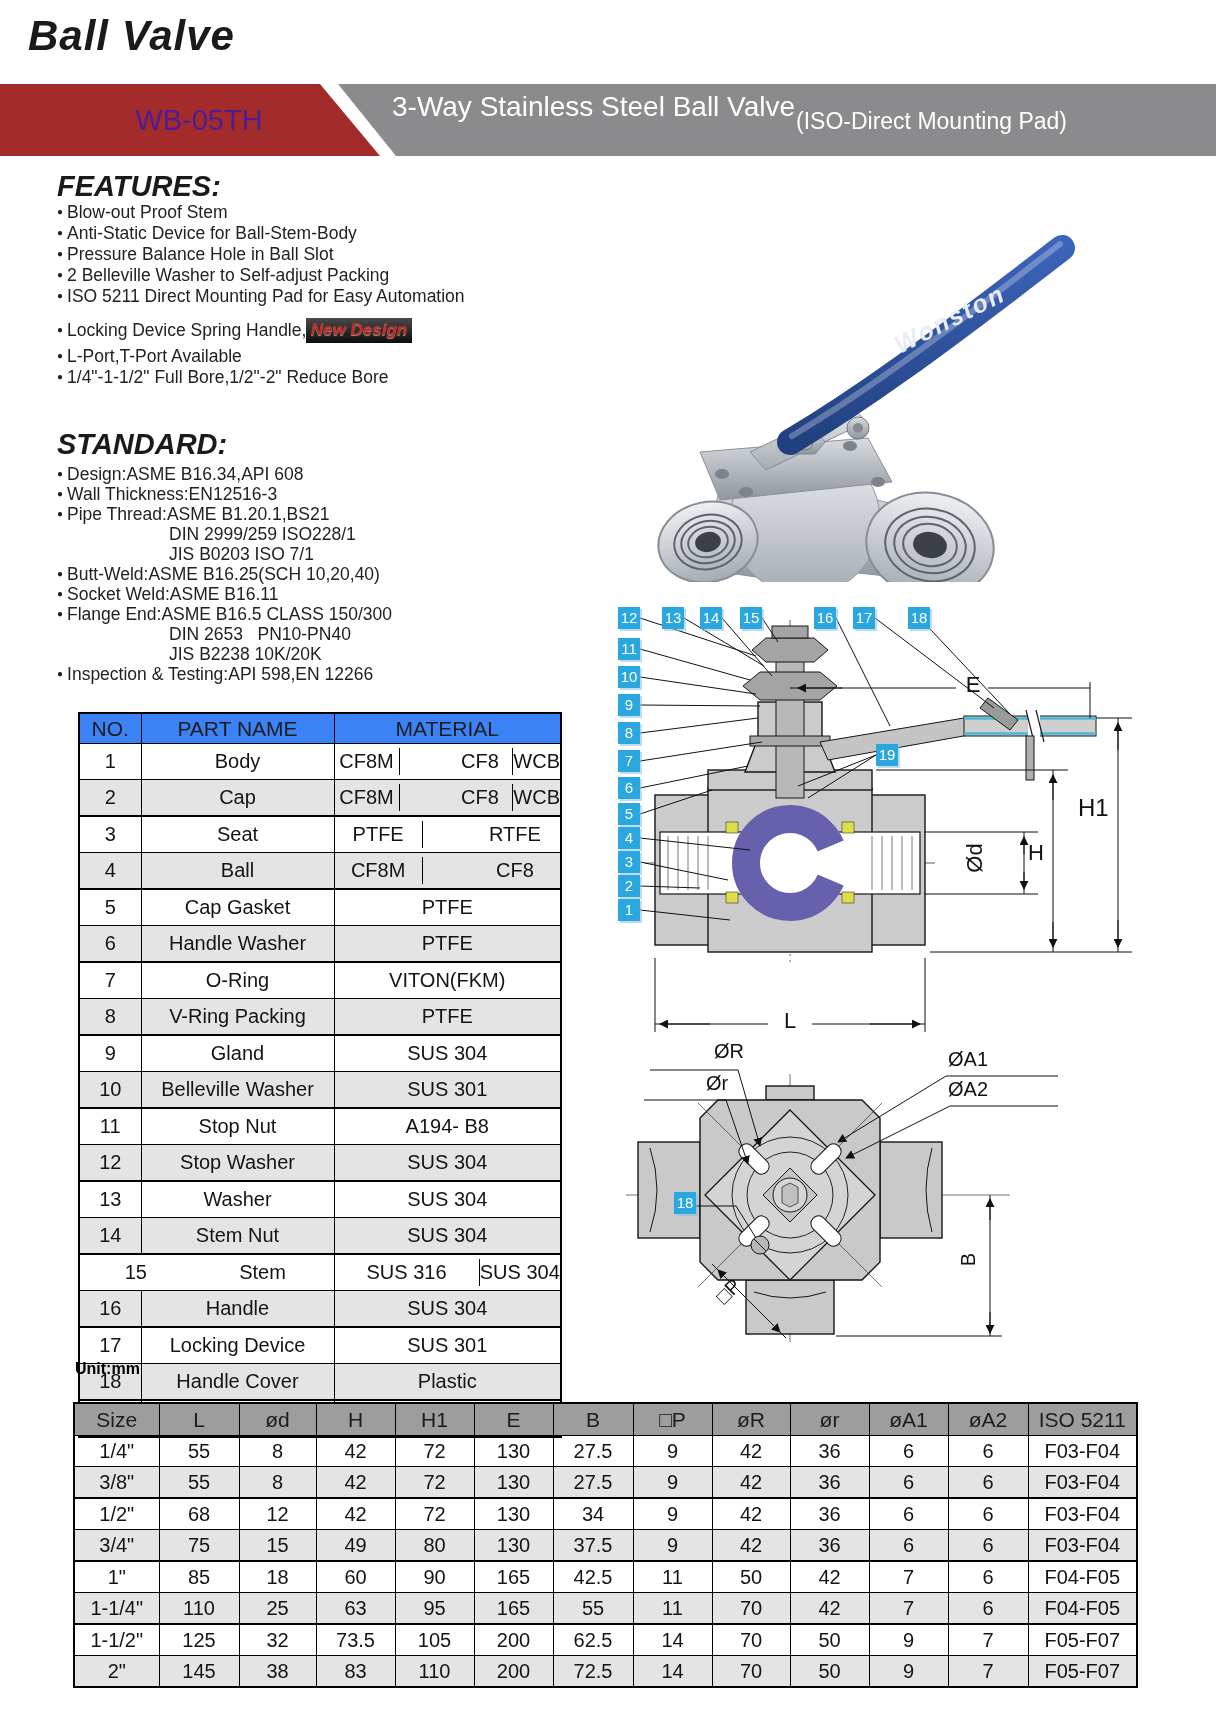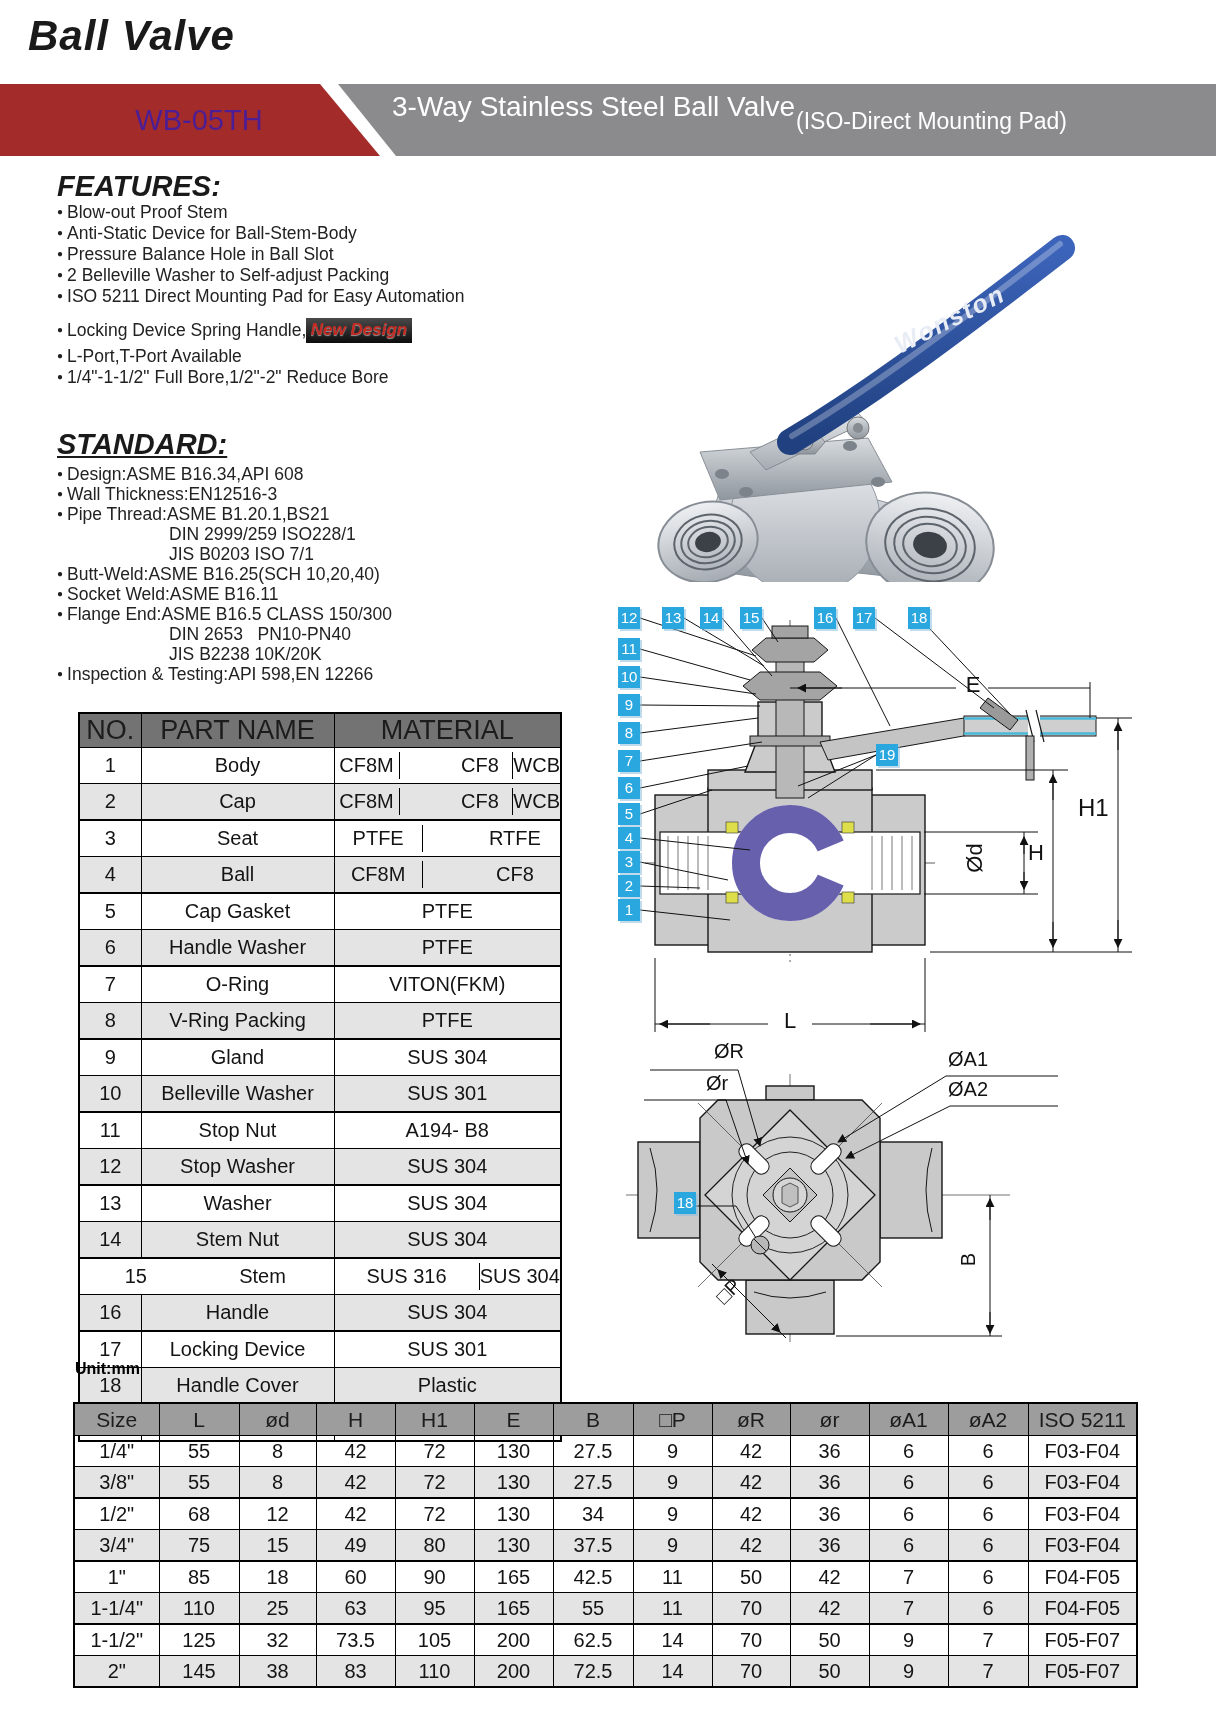--- a/index.html
+++ b/index.html
@@ -21,21 +21,21 @@
   .sline{height:20px;font-size:17.5px;}
   .bu{font-size:10px;margin-right:4px;position:relative;top:-3px;}
   .tx{white-space:pre;}
   .cont{padding-left:112px;}
   .badge{left:306px;top:318px;width:106px;height:25px;background:linear-gradient(180deg,#4a4a4a,#0c0c0c);
          color:#c52a22;font-style:italic;font-weight:bold;font-size:17px;text-align:center;line-height:24px;
          text-shadow:0 1px 1px #999;}
   table{border-collapse:collapse;table-layout:fixed;}
   #parts{left:78px;top:712px;}
   #parts table{width:482px;border:2px solid #000;}
-  #parts th{background:#737373;font-size:27px;font-weight:normal;color:#1c1c1c;height:27px;border:1px solid #000;}
+  #parts th{background:#3b82f6;font-size:21px;font-weight:normal;color:#1c1c1c;height:27px;border:1px solid #000;}
   #parts td{border:1px solid #000;height:27px;font-size:20px;text-align:center;padding:0;color:#141414;}
   #parts tbody tr:nth-child(even){background:#E4E4E4;}
   #parts tbody tr:nth-child(even) td{border-bottom-width:2px;}
   .mwrap,.mg{display:flex;height:35px;align-items:center;}
   .mwrap span,.mg span{display:block;line-height:27px;}
   .m3 span:nth-child(1){width:92px;}
   .m3 span:nth-child(2){width:93px;border-left:1px solid #000;padding-left:48px;}
   .m3 span:nth-child(3){flex:1;border-left:1px solid #000;}
   .m2 span:nth-child(1){width:144px;}
   .m2 span:nth-child(2){flex:1;border-left:1px solid #000;}
@@ -100,21 +100,21 @@
       <div class="fline">
         <span class="bu">●</span>
         <span class="tx">L-Port,T-Port Available</span>
       </div>
       <div class="fline">
         <span class="bu">●</span>
         <span class="tx">1/4"-1-1/2" Full Bore,1/2"-2" Reduce Bore</span>
       </div>
     </div>
 
-  <div class="abs h1i" style="left:57px;top:428px;text-decoration:underline;">STANDARD:</div>
+  <div class="abs h1i" style="left:57px;top:428px;">STANDARD:</div>
   <div class="abs" id="std-lines" style="left:57px;top:464px;">
       <div class="sline">
         <span class="bu">●</span>
         <span class="tx">Design:ASME B16.34,API 608</span>
       </div>
       <div class="sline">
         <span class="bu">●</span>
         <span class="tx">Wall Thickness:EN12516-3</span>
       </div>
       <div class="sline">

